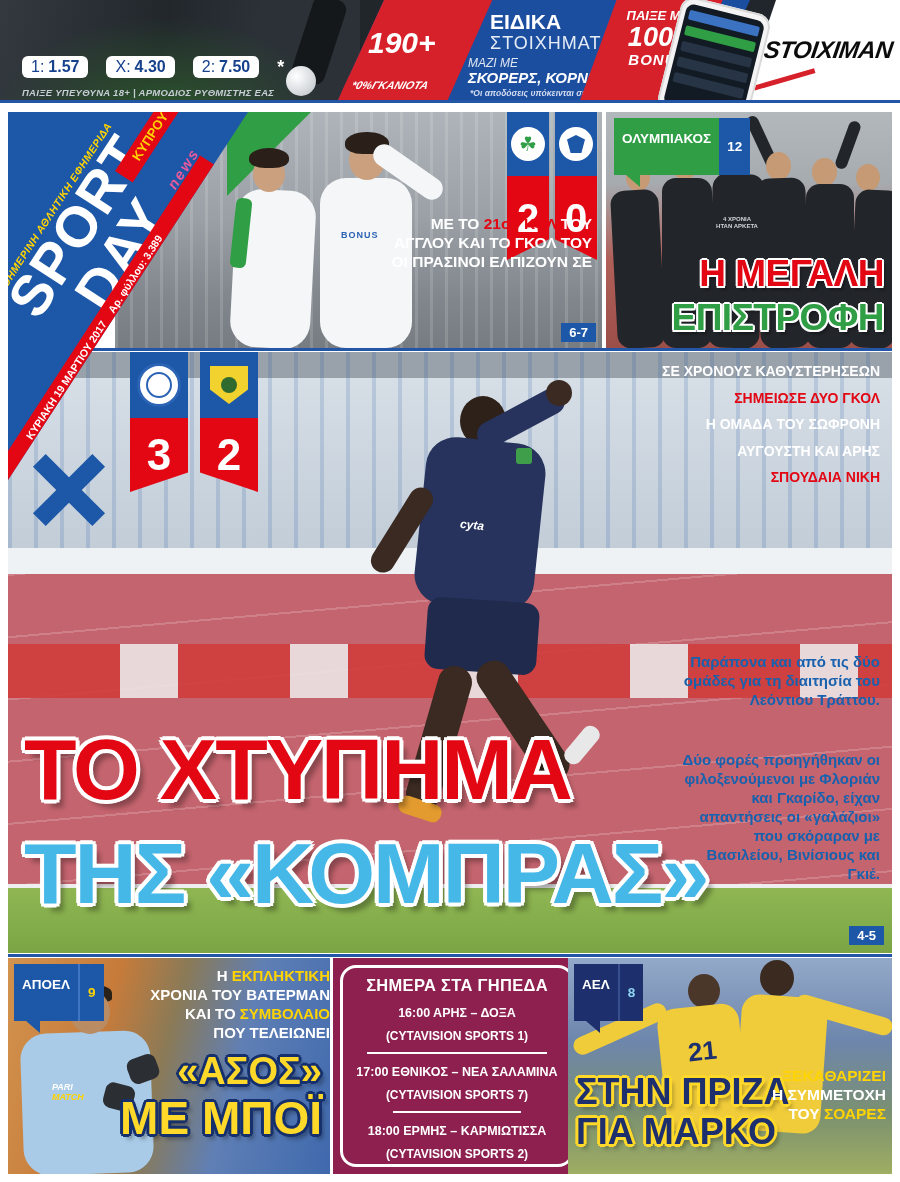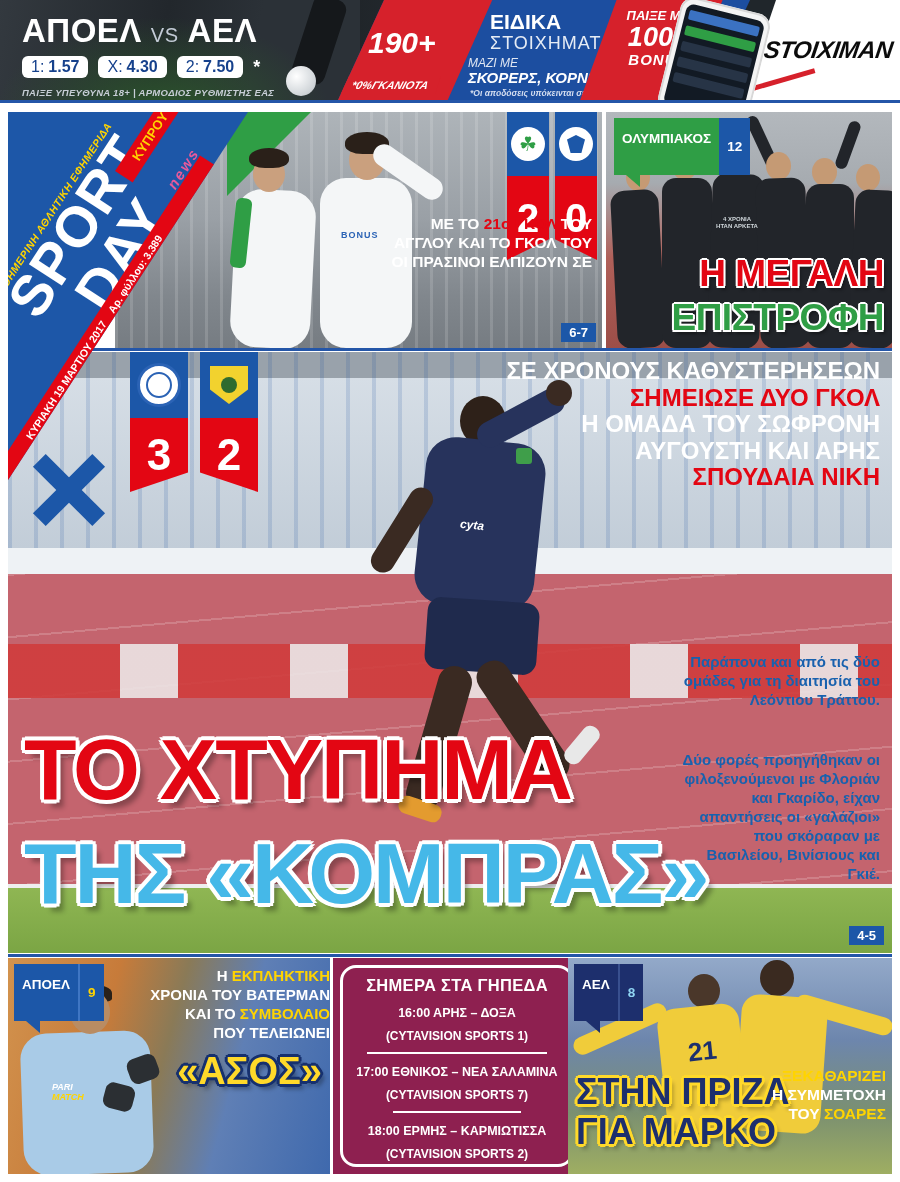--- a/index.html
+++ b/index.html
@@ -7,21 +7,21 @@
         font-family:"Liberation Sans",sans-serif;}
 
   
   .ad-banner{position:absolute;left:0;top:0;width:900px;height:100px;overflow:hidden;
      background:linear-gradient(90deg,#23282d 0%,#1d2226 35%,#2c3238 60%,#20262b 80%);}
   .ab-left{position:absolute;left:0;top:0;width:360px;height:100px;
      background:radial-gradient(ellipse at 45% 115%,rgba(46,94,44,.85),transparent 60%),
                 linear-gradient(100deg,#33393f 0%,#22272c 45%,#2b3137 70%);}
   .ab-match{position:absolute;left:22px;top:12px;color:#fff;font-weight:700;font-size:33px;letter-spacing:.5px;white-space:nowrap;}
   .ab-vs{font-size:20px;color:#c3cbd6;font-weight:400;margin:0 9px;}
-  .ab-odds{position:absolute;left:22px;top:56px;display:flex;gap:10px;align-items:center;}
+  .ab-odds{position:absolute;left:22px;top:56px;display:flex;gap:18px;align-items:center;}
   .obox{background:#fff;border-radius:6px;padding:2px 9px;font-size:16px;color:#16418c;white-space:nowrap;}
   .ol{font-weight:400;margin-right:4px;}
   .ov{font-weight:700;}
   .ostar{color:#fff;font-weight:700;font-size:18px;}
   .ab-resp{position:absolute;left:22px;top:87px;font-style:italic;font-weight:700;font-size:9.5px;color:#c7ced6;letter-spacing:.3px;}
   .ab-leg{position:absolute;left:302px;top:-4px;width:34px;height:88px;background:#15181b;border-radius:10px;transform:rotate(18deg);}
   .ab-ball{position:absolute;left:286px;top:66px;width:30px;height:30px;border-radius:50%;
      background:radial-gradient(circle at 35% 35%,#ffffff,#cfd4d8 70%,#aab0b5);}
   .ab-mid{position:absolute;left:338px;top:0;width:412px;height:100px;background:#1c4ea0;
      clip-path:polygon(46px 0,100% 0,calc(100% - 46px) 100%,0 100%);color:#fff;}
@@ -149,21 +149,21 @@
   .mn-grass{position:absolute;left:0;top:532px;width:884px;height:69px;
      background:linear-gradient(180deg,#eeeeee 0 4px,#8fb653 4px,#7ba544 100%);}
   #st-main .pennant{width:58px;height:140px;z-index:2;}
   #st-main .pn-top{height:66px;}
   #st-main .pn-bot{height:74px;font-size:44px;}
   #st-main .crest{width:44px;height:44px;border:3px solid #2b63b5;box-sizing:border-box;}
   .ap-inner{width:22px;height:22px;border-radius:50%;border:2px solid #2b63b5;}
   .aek-shield{width:38px;height:38px;background:#f2d22e;clip-path:polygon(0 0,100% 0,100% 62%,50% 100%,0 62%);
      display:flex;align-items:center;justify-content:center;}
   .aek-dot{width:16px;height:16px;border-radius:50%;background:#2f6b2f;}
-  .mn-deck{position:absolute;right:12px;top:6px;text-align:right;font-weight:700;font-size:24px;line-height:26.5px;color:#fff;z-index:3;}
+  .mn-deck{position:absolute;right:12px;top:6px;text-align:right;font-weight:700;font-size:14px;line-height:26.5px;color:#fff;z-index:3;}
   .mn-note{position:absolute;text-align:right;color:#1861ae;font-weight:700;font-size:15px;line-height:19px;z-index:3;}
   .mn-note1{right:12px;top:300px;width:210px;}
   .mn-note2{right:12px;top:398px;width:200px;}
   .mn-h1{position:absolute;left:16px;top:368px;font-weight:700;font-size:86px;letter-spacing:-2px;color:#e30613;white-space:nowrap;z-index:3;}
   .mn-h2{position:absolute;left:16px;top:472px;font-weight:700;font-size:86px;letter-spacing:-2px;color:#45b8e8;white-space:nowrap;z-index:3;}
   #st-main .badge{right:8px;bottom:8px;z-index:4;}
   .mn-part{position:absolute;}
   .skin{background:#3a2a22;}
   .navy{background:#27335c;}
   .mn-cyta{position:absolute;color:#fff;font-style:italic;font-weight:700;font-size:12px;transform:rotate(6deg);}
@@ -209,23 +209,20 @@
   .ael-h{position:absolute;left:8px;top:114px;color:#1d2f6d;font-weight:700;font-size:36px;line-height:40px;z-index:2;white-space:nowrap;}
   .ael-side{position:absolute;right:6px;top:108px;width:118px;text-align:right;font-weight:700;font-size:15.5px;line-height:19px;color:#fff;z-index:2;}
 </style>
 </head>
 <body>
 
 <div class="page">
 
   <header class="ad-banner">
     <div class="ab-left">
-      <div class="ab-match">
-        <span>ΑΠΟΕΛ</span><span class="ab-vs">VS</span><span>ΑΕΛ</span>
-      </div>
       <div class="ab-odds">
         <span class="obox"><span class="ol">1:</span><span class="ov">1.57</span></span>
         <span class="obox"><span class="ol">X:</span><span class="ov">4.30</span></span>
         <span class="obox"><span class="ol">2:</span><span class="ov">7.50</span></span>
         <span class="ostar">*</span>
       </div>
       <div class="ab-resp">ΠΑΙΞΕ ΥΠΕΥΘΥΝΑ 18+ | ΑΡΜΟΔΙΟΣ ΡΥΘΜΙΣΤΗΣ ΕΑΣ</div>
       <div class="ab-leg"></div>
       <div class="ab-ball"></div>
     </div>
@@ -426,20 +423,21 @@
 
     <div class="ap-deck">
       <div><span>Η </span><span class="t-yellow">ΕΚΠΛΗΚΤΙΚΗ</span></div>
       <div>ΧΡΟΝΙΑ ΤΟΥ ΒΑΤΕΡΜΑΝ</div>
       <div><span>ΚΑΙ ΤΟ </span><span class="t-yellow">ΣΥΜΒΟΛΑΙΟ</span></div>
       <div>ΠΟΥ ΤΕΛΕΙΩΝΕΙ</div>
     </div>
 
     <div class="ap-h">
       <div class="ap-h1 on3">«ΑΣΟΣ»</div>
+      <div class="ap-h2 on3">ΜΕ ΜΠΟΪ</div>
     </div>
   </section>
 
   <section id="sched">
     <div class="sch-frame"></div>
     <div class="sch-inner">
       <div class="sch-title">ΣΗΜΕΡΑ ΣΤΑ ΓΗΠΕΔΑ</div>
       <div class="sch-match">16:00 ΑΡΗΣ – ΔΟΞΑ</div>
       <div class="sch-ch">(CYTAVISION SPORTS 1)</div>
       <div class="sch-div" style="width:78%;"></div>

